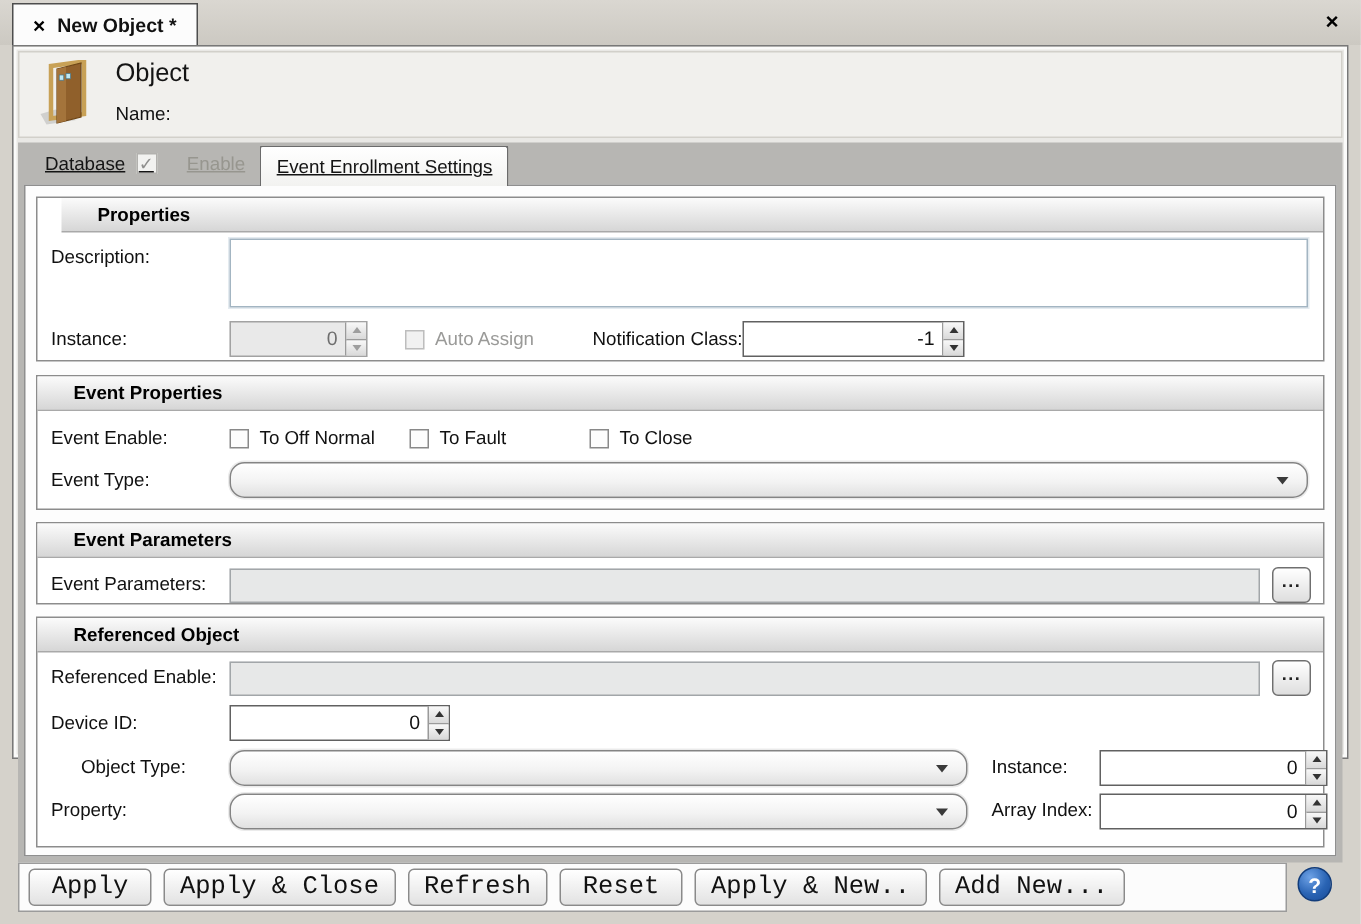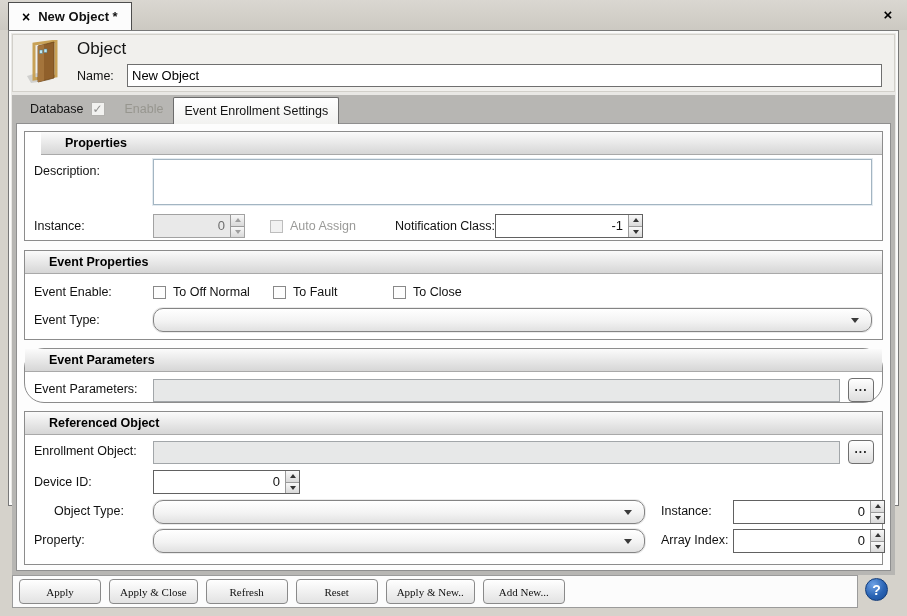--- a/index.html
+++ b/index.html
@@ -25,21 +25,21 @@
     background:#f1f0ed;border:1px solid #d2d0ca;}
   .obj-icon{position:absolute;left:12px;top:5px;}
   .header-title{position:absolute;left:64px;top:4px;font-size:17px;color:#141414;}
   .name-label{position:absolute;left:64px;top:34px;}
   .name-input{position:absolute;left:114px;top:29px;right:12px;height:23px;border:1px solid #6f6f6f;
     font-family:inherit;font-size:13px;padding:0 4px;background:#fff;}
 
   
   .tab-control{position:absolute;left:3px;top:64px;right:3px;height:480px;background:#b7b6b3;}
   .tab-strip{position:absolute;left:0;top:0;right:0;height:28px;display:flex;align-items:flex-end;padding-left:8px;}
-  .tab{display:flex;align-items:center;gap:7px;height:28px;padding:0 10px;color:#141414;cursor:pointer;}
+  .tab{display:flex;align-items:center;gap:7px;height:28px;padding:0 10px;color:#141414;cursor:pointer;text-decoration:underline;}
   .tab.disabled{color:#97968f;cursor:default;}
   .tab.active{background:linear-gradient(#ffffff,#f2f2f0);border:1px solid #6b6b6b;border-bottom:none;
     height:27px;margin-bottom:-1px;position:relative;z-index:2;border-radius:2px 2px 0 0;}
   .tab-check{width:14px;height:14px;background:#f2f2f0;border:1px solid #b2b1ae;display:flex;
     align-items:center;justify-content:center;color:#8f8f8d;font-size:12px;line-height:12px;}
 
   .tab-page{position:absolute;left:4px;right:4px;top:28px;bottom:4px;background:#fdfdfd;
     border:1px solid #8f8f8f;}
 
   
@@ -80,21 +80,21 @@
     background:linear-gradient(#ffffff,#dedede);font-weight:bold;font-size:12px;letter-spacing:1px;
     display:flex;align-items:center;justify-content:center;padding-bottom:6px;cursor:pointer;color:#222;}
 
   .textarea{position:absolute;border:1px solid #a3b5c2;box-shadow:0 0 0 1px #e4ebf0;background:#fff;
     font-family:inherit;font-size:12.5px;resize:none;padding:2px 4px;outline:none;}
 
   
   .btn-strip{position:absolute;left:3px;top:544px;width:846px;height:33px;background:#fcfcfc;
     border:1px solid #9b9b9b;display:flex;align-items:center;gap:8px;padding-left:6px;}
   .btn{min-width:82px;height:25px;border:1px solid #8a8a8a;border-radius:4px;
-    background:linear-gradient(#ffffff,#e2e2e2);font-family:Liberation Serif, serif;font-size:11px;color:#111;
+    background:linear-gradient(#ffffff,#e2e2e2);font-family:Liberation Mono, monospace;font-size:17px;color:#111;
     display:flex;align-items:center;justify-content:center;padding:0 10px;cursor:pointer;}
   .help-circle{position:absolute;right:10px;top:547px;width:23px;height:23px;border-radius:50%;
     background:radial-gradient(circle at 35% 28%,#6ea2e6,#2a64b4 55%,#184a97);border:1px solid #123c7a;
     color:#fff;font-weight:bold;font-size:14px;display:flex;align-items:center;justify-content:center;cursor:pointer;}
 </style>
 </head>
 <body>
 
 <div class="doc-tabbar">
   <div class="doc-tab">
@@ -110,21 +110,20 @@
     <svg class="obj-icon" width="40" height="44" viewBox="0 0 40 44">
       <polygon points="2,36 12,33 26,40 6,43" fill="#a8a8a8" opacity="0.45"></polygon>
       <polygon points="9,4 31,1 31,36 9,39" fill="none" stroke="#c8a156" stroke-width="3" stroke-linejoin="miter"></polygon>
       <polygon points="13,6 29,2 29,38 13,42" fill="#90602b" stroke="#6e4616" stroke-width="0.8"></polygon>
       <polygon points="13,6 19,4.6 19,40.6 13,42" fill="#a4743b"></polygon>
       <rect x="14.5" y="10" width="3" height="3.5" fill="#bfe8f2" stroke="#4a7a8c" stroke-width="0.5"></rect>
       <rect x="19" y="9" width="3" height="3.5" fill="#bfe8f2" stroke="#4a7a8c" stroke-width="0.5"></rect>
     </svg>
     <div class="header-title">Object</div>
     <div class="name-label">Name:</div>
-    <input class="name-input" type="text" value="New Object" style="">
   </div>
 
   <div class="tab-control">
     <div class="tab-strip">
       <div class="tab">
         <span>Database</span>
         <span class="tab-check">✓</span>
       </div>
       <div class="tab disabled">
         <span>Enable</span>
@@ -185,33 +184,33 @@
           <span class="checkbox"></span>
           <span>To Close</span>
         </div>
         <div class="g-label" style="top:62px;">Event Type:</div>
         <div class="combo" style="left:128px;top:57px;right:10px;">
           <span class="combo-value"></span>
           <span class="combo-arrow"></span>
         </div>
       </div>
 
-      <div class="group" style="top:224px;height:55px;border-radius:20px;">
+      <div class="group" style="top:224px;height:55px;">
         <div class="group-header">Event Parameters</div>
         <div class="g-label" style="top:33px;">Event Parameters:</div>
         <div class="dis-field" style="left:128px;top:30px;right:42px;">
           <span></span>
         </div>
         <div class="browse-btn" style="right:8px;top:29px;">...</div>
       </div>
 
       <div class="group" style="top:287px;height:154px;">
         <div class="group-header">Referenced Object</div>
 
-        <div class="g-label" style="top:32px;">Enrollment Object:</div>
+        <div class="g-label" style="top:32px;">Referenced Enable:</div>
         <div class="dis-field" style="left:128px;top:29px;right:42px;">
           <span></span>
         </div>
         <div class="browse-btn" style="right:8px;top:28px;">...</div>
 
         <div class="g-label" style="top:63px;">Device ID:</div>
         <div class="spinner" style="left:128px;top:58px;width:147px;">
           <div class="spin-value">0</div>
           <div class="spin-btns">
             <div class="spin-btn up">

